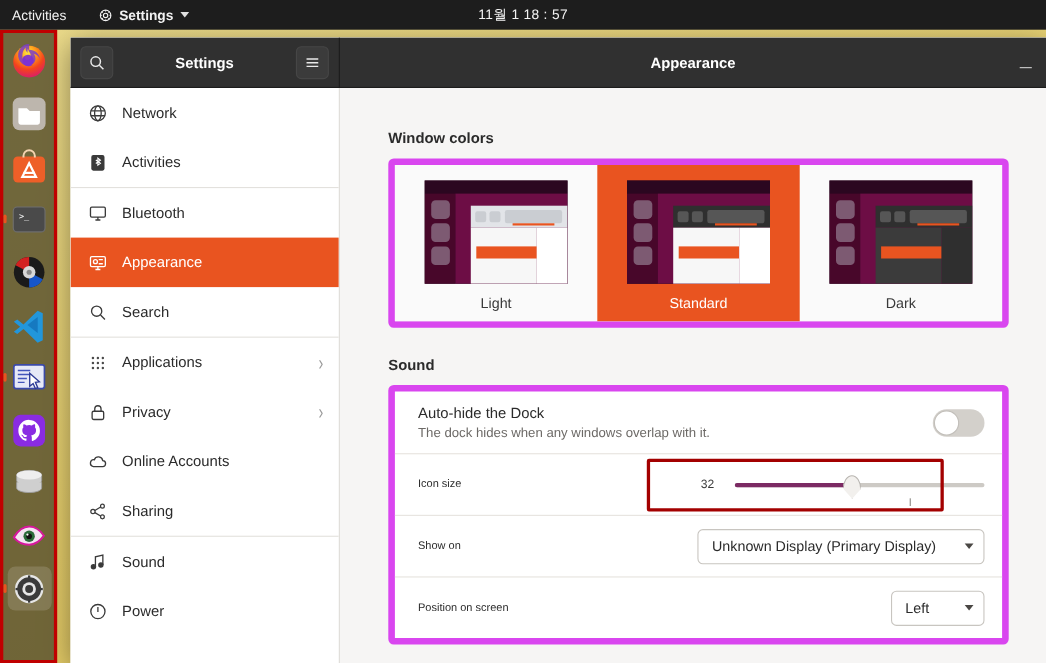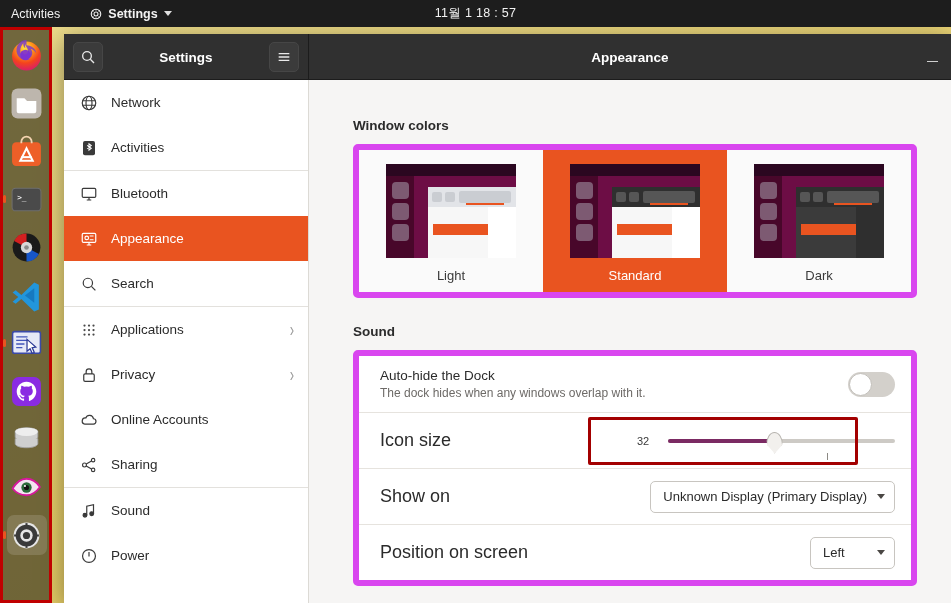--- a/index.html
+++ b/index.html
@@ -192,21 +192,21 @@
   
   .row {
     display: flex; align-items: center;
     padding: 0 16px 0 21px; min-height: 56px;
     border-top: 1px solid #e6e3de;
   }
   .row:first-child { border-top: none; }
   .row-labels { flex: 1; }
   .row-title { font-size: 13.5px; color: #2b2b2b; }
   .row-sub { font-size: 12px; color: #6d6a67; margin-top: 3px; }
-  .row-label-only { font-size: 18px; color: #2b2b2b; flex: 1; }
+  .row-label-only { font-size: 10px; color: #2b2b2b; flex: 1; }
 
   .toggle {
     width: 47px; height: 25px; border-radius: 13px;
     background: #d3d0cb; position: relative; flex: 0 0 47px;
   }
   .toggle i {
     position: absolute; left: 1px; top: 1px; width: 23px; height: 23px;
     border-radius: 50%; background: #ffffff;
     border: 1px solid #c2bfba;
   }
@@ -242,21 +242,21 @@
     transform: rotate(0deg);
     clip-path: polygon(50% 100%, 93% 62%, 100% 38%, 93% 13%, 72% 0%, 28% 0%, 7% 13%, 0% 38%, 7% 62%);
   }
   .slider-tick {
     position: absolute; left: 70%; top: 21px;
     width: 1px; height: 7px; background: #8c8984;
   }
 
   .dropdown {
     display: flex; align-items: center; justify-content: space-between;
-    gap: 10px; height: 32px; padding: 0 9px 0 12px;
+    gap: 26px; height: 32px; padding: 0 9px 0 12px;
     background: #ffffff; border: 1px solid #c8c5c0; border-radius: 5px;
     font-size: 13px; color: #2b2b2b;
   }
   .dd-caret {
     width: 0; height: 0;
     border-left: 4.5px solid transparent;
     border-right: 4.5px solid transparent;
     border-top: 5.5px solid #4a4744;
   }
 </style>

